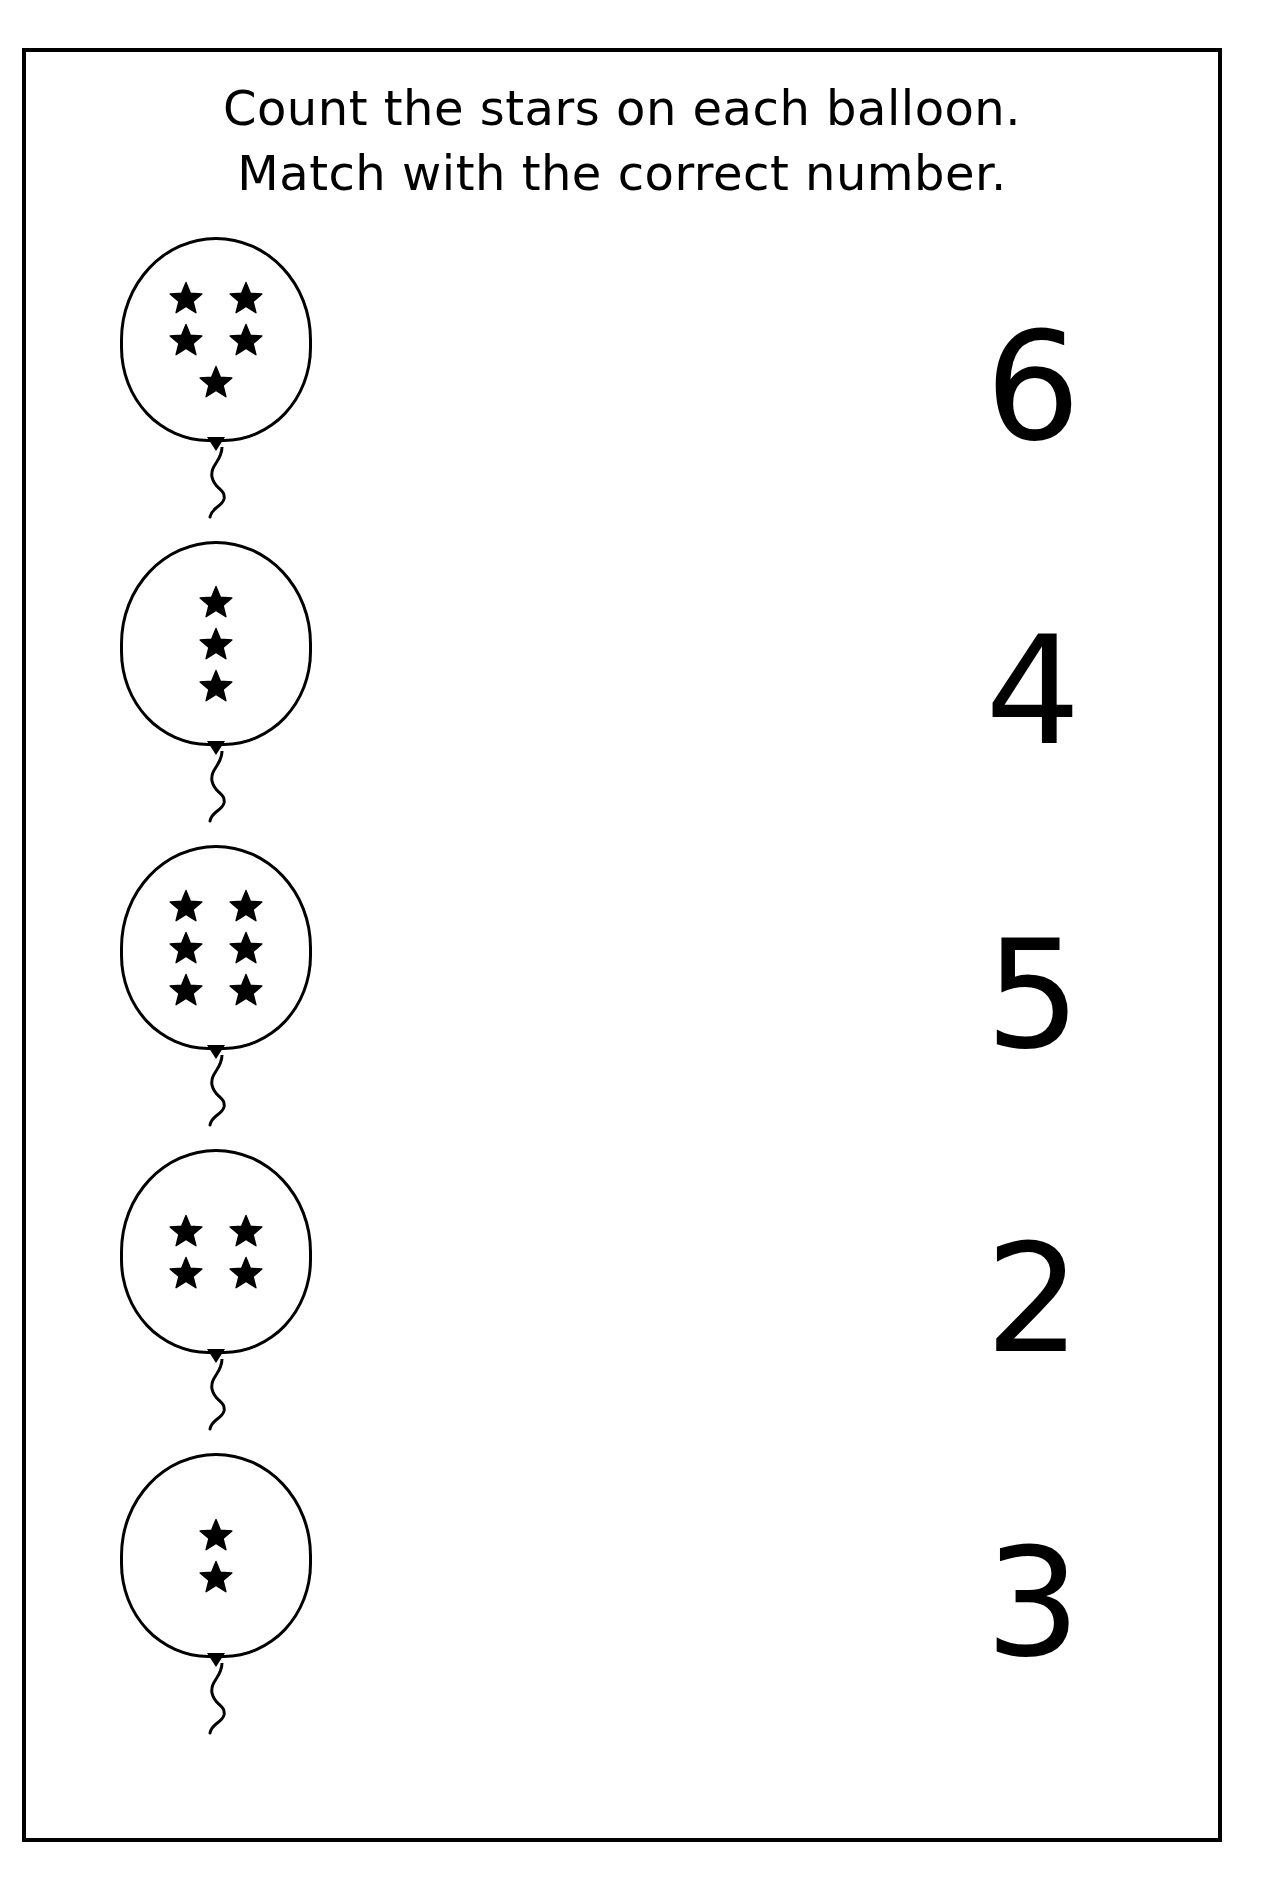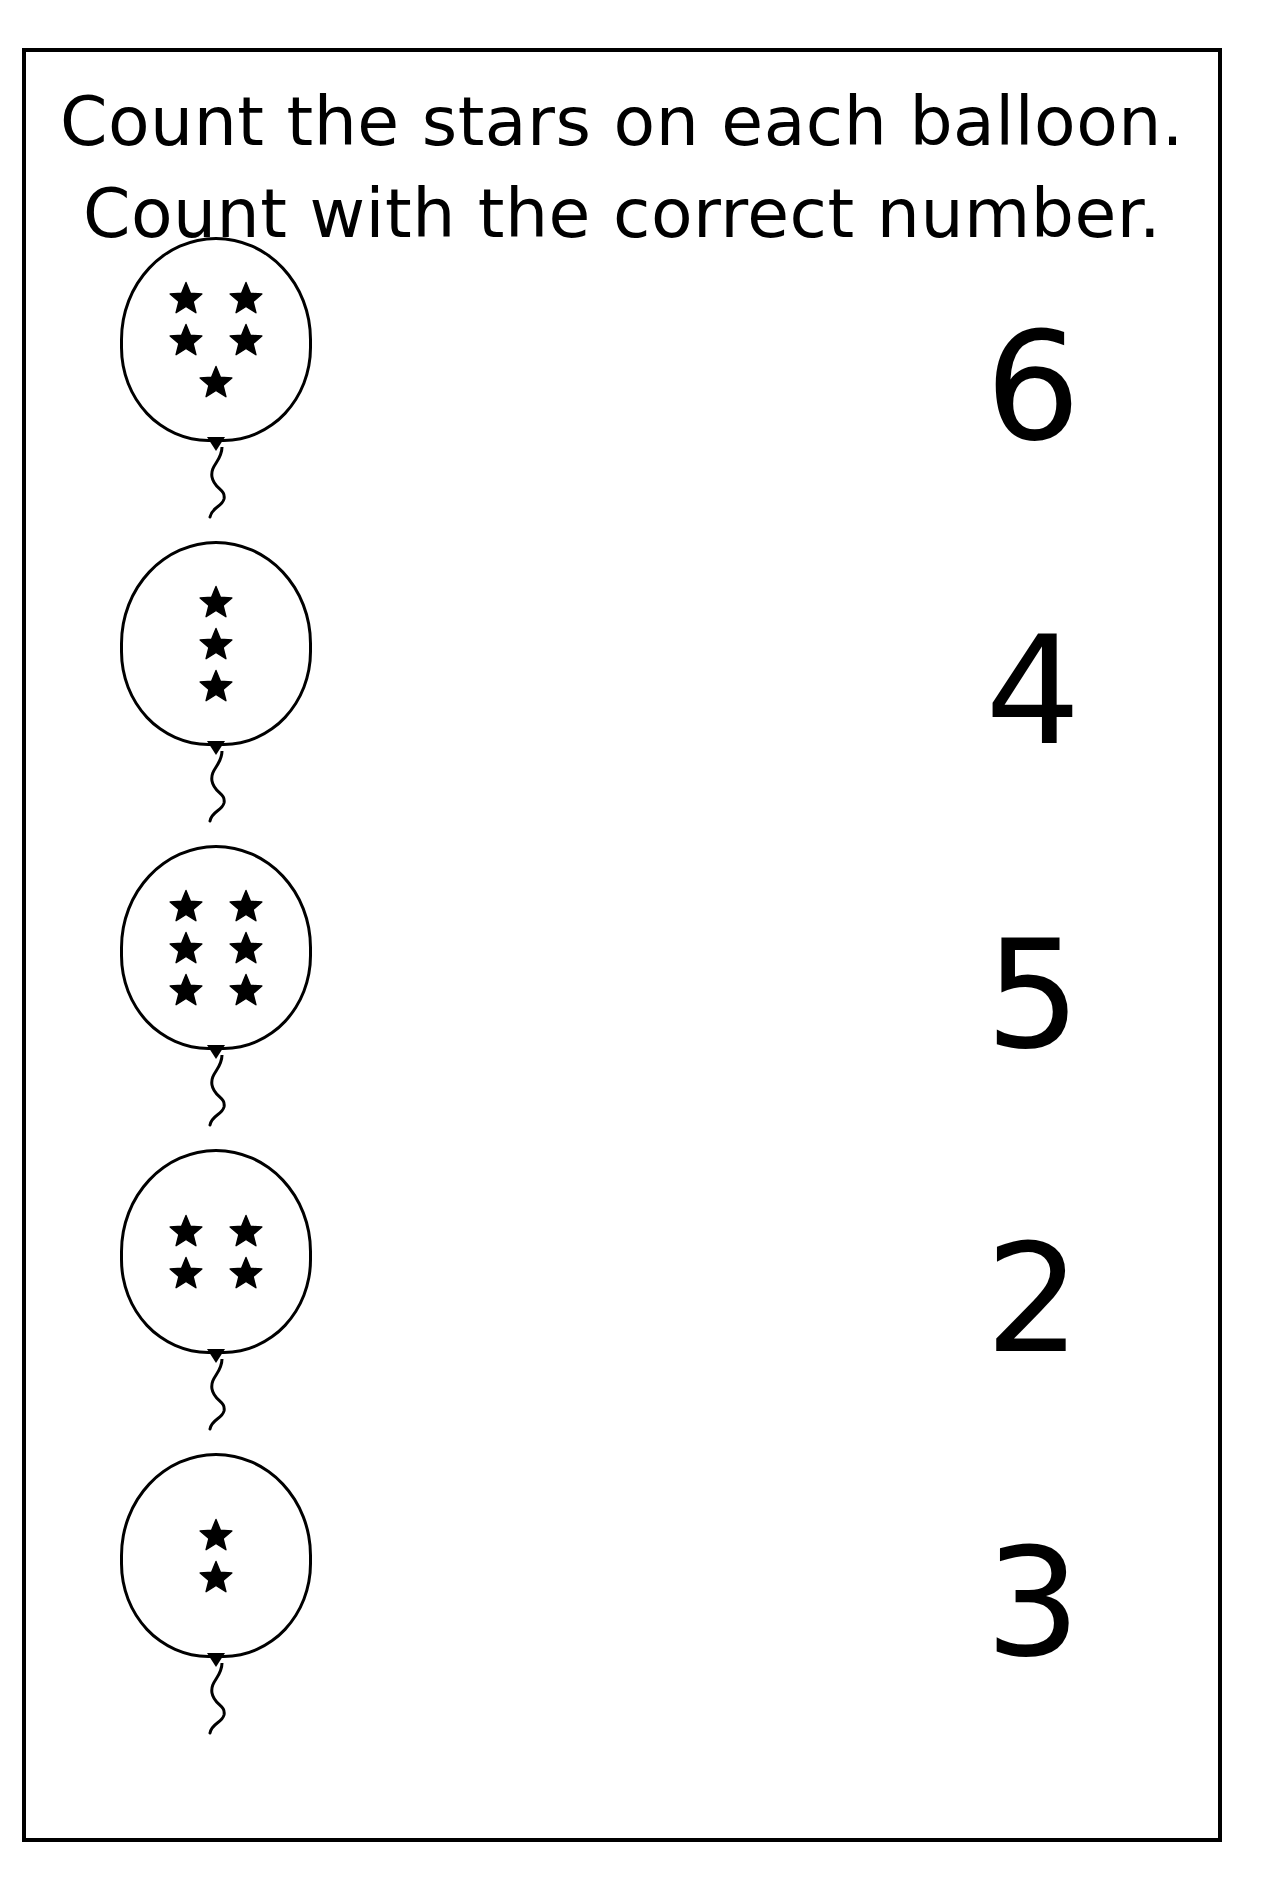--- a/index.html
+++ b/index.html
@@ -26,21 +26,21 @@
     background: #ffffff;
   }
 
   #instructions {
     position: absolute;
     left: 0;
     top: 24px;
     width: 100%;
     text-align: center;
     font-family: "DejaVu Sans", sans-serif;
-    font-size: 68px;
+    font-size: 48px;
     line-height: 1.35;
     letter-spacing: 0.5px;
     font-weight: 400;
   }
   #instructions .line {
     display: block;
     white-space: nowrap;
   }
 
   #rows {
@@ -142,21 +142,21 @@
     line-height: 1;
   }
 </style>
 </head>
 <body>
 
 <div id="sheet">
 
   <div id="instructions">
     <span class="line">Count the stars on each balloon.</span>
-    <span class="line">Count with the correct number.</span>
+    <span class="line">Match with the correct number.</span>
   </div>
 
   <div id="rows">
       <div class="row">
         <div class="balloon-cell">
           <div class="balloon">
             <div class="body"></div>
             <div class="stars">
               <div class="star-line">
                 <svg class="star" viewBox="0 0 24 24">

